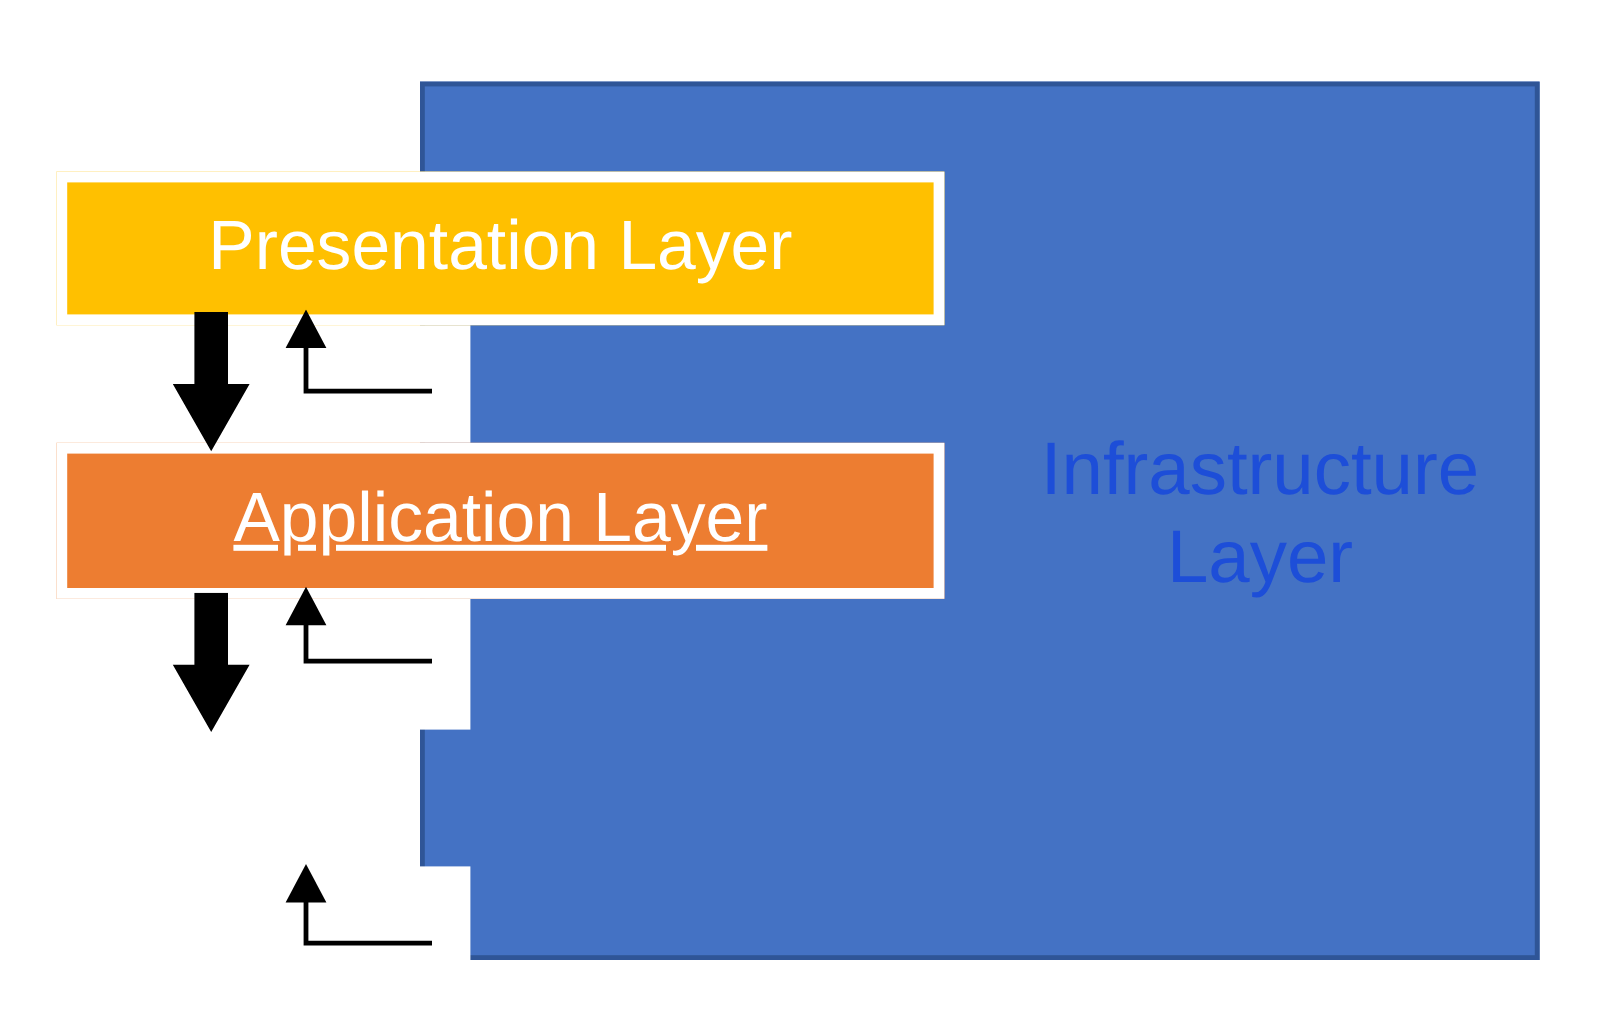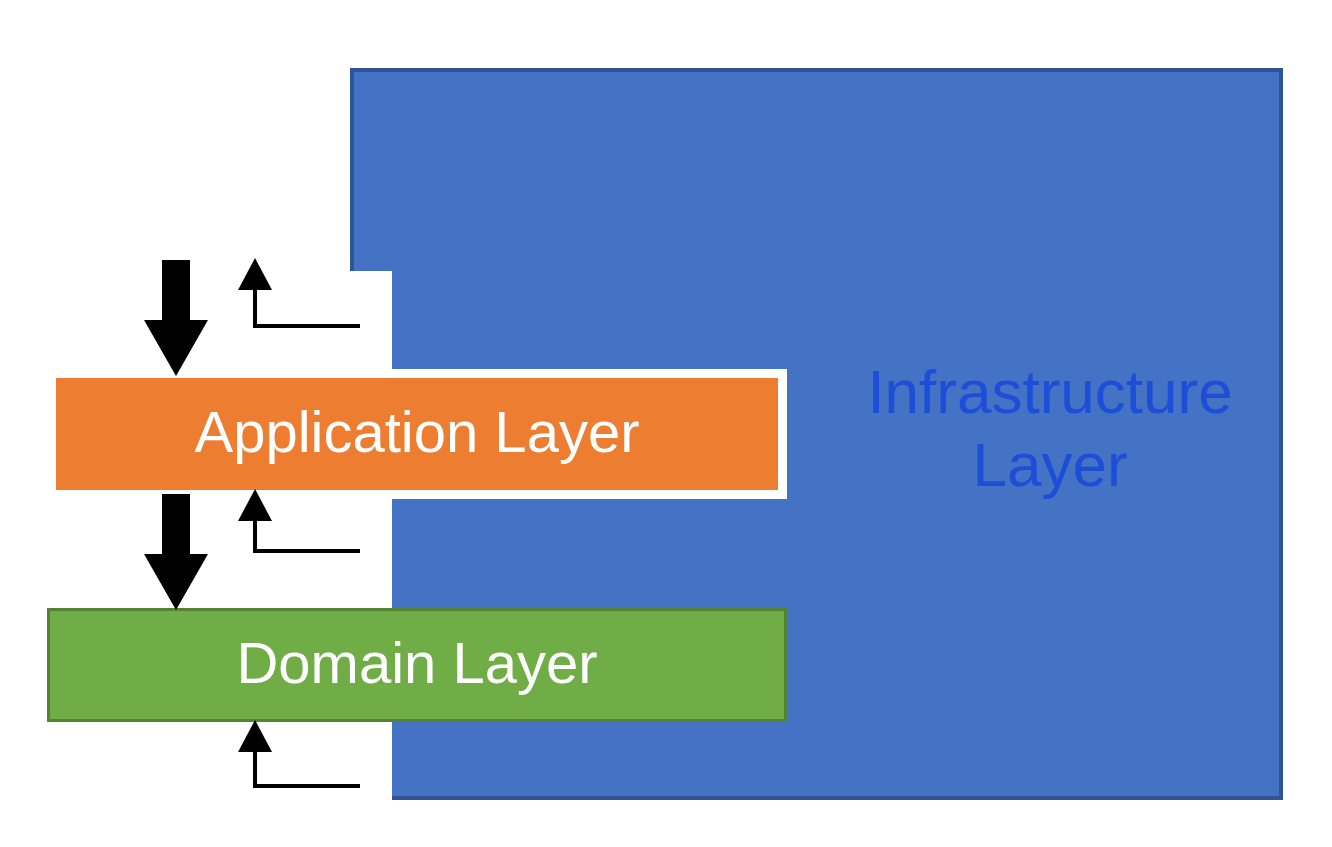--- a/index.html
+++ b/index.html
@@ -70,20 +70,21 @@
     top: 143px;
     height: 128px;
     background: #FFC000;
     border: 9px solid #FFFFFF;
   }
   .application-box {
     top: 369px;
     height: 130px;
     background: #ED7D31;
     border: 9px solid #FFFFFF;
+    text-decoration: underline;
   }
   .domain-box {
     top: 608px;
     height: 114px;
     background: #70AD47;
     border: 3px solid #548235;
   }
 
   
   .block-arrow {
@@ -109,28 +110,28 @@
 
 <div id="canvas">
 
   <div class="infra-box"></div>
   <div class="infra-label">Infrastructure Layer</div>
 
   <div class="white-gap" style="left:350px; top:271px; width:42px; height:98px;"></div>
   <div class="white-gap" style="left:350px; top:499px; width:42px; height:109px;"></div>
   <div class="white-gap" style="left:350px; top:722px; width:42px; height:78px;"></div>
 
+  <div class="layer-box presentation-box">
+    <span class="layer-text">Presentation Layer</span>
+  </div>
 
   <div class="layer-box application-box">
     <span class="layer-text">Application Layer</span>
   </div>
 
-  <div class="layer-box domain-box">
-    <span class="layer-text">Domain Layer</span>
-  </div>
 
   <svg class="block-arrow" style="left:140px; top:260px;" width="72" height="118" viewBox="0 0 72 118">
     <polygon points="22,0 50,0 50,60 68,60 36,116 4,60 22,60" fill="#000000"></polygon>
   </svg>
 
   <svg class="block-arrow" style="left:140px; top:494px;" width="72" height="118" viewBox="0 0 72 118">
     <polygon points="22,0 50,0 50,60 68,60 36,116 4,60 22,60" fill="#000000"></polygon>
   </svg>
 
   <svg class="return-arrow" style="left:232px; top:258px;" width="130" height="80" viewBox="0 0 130 80">

